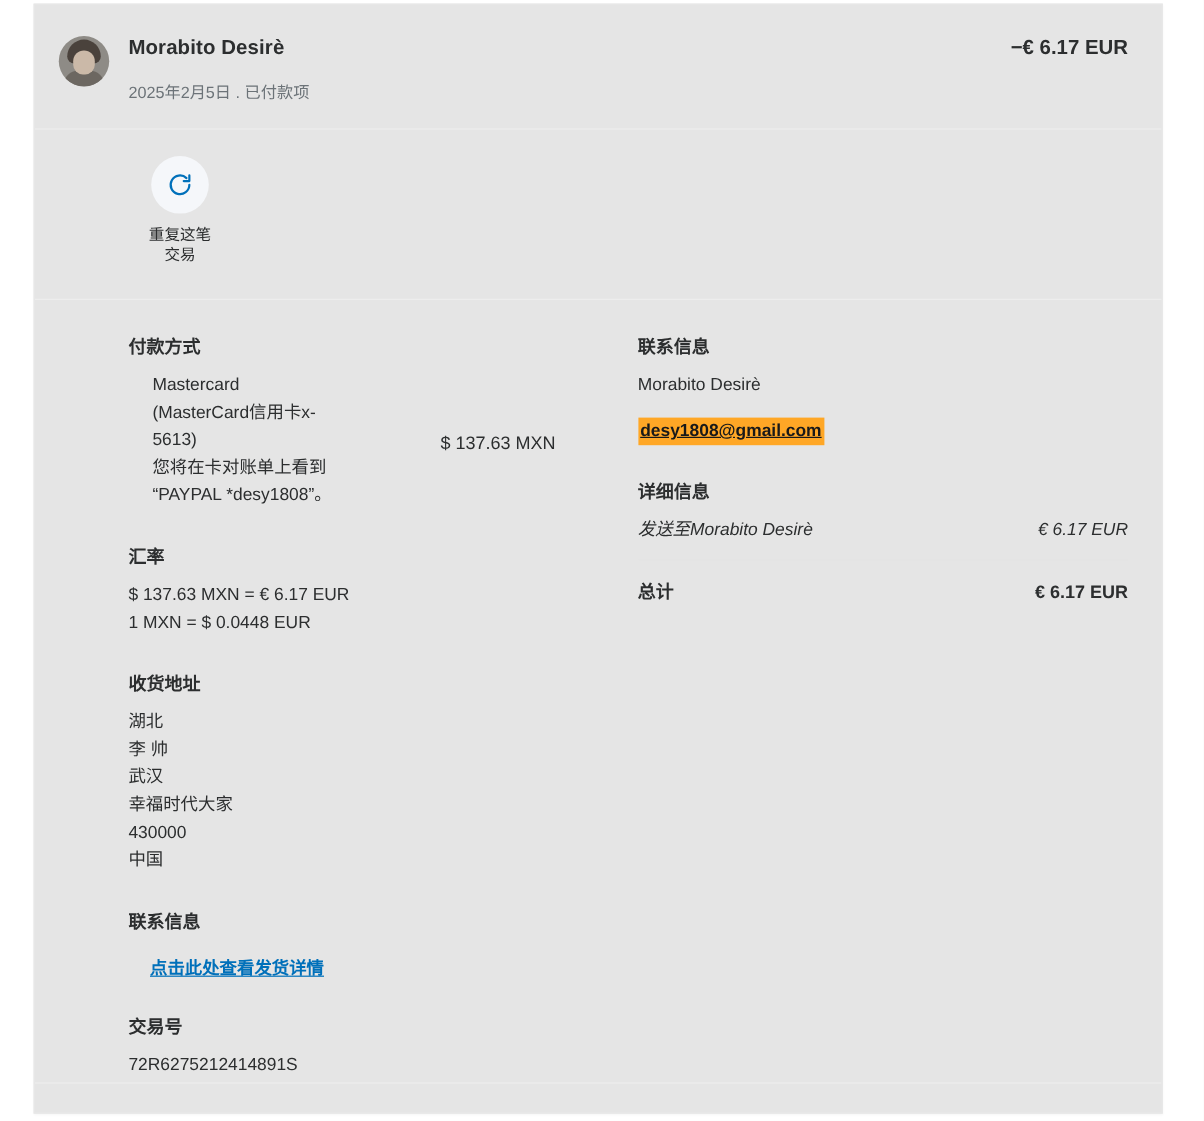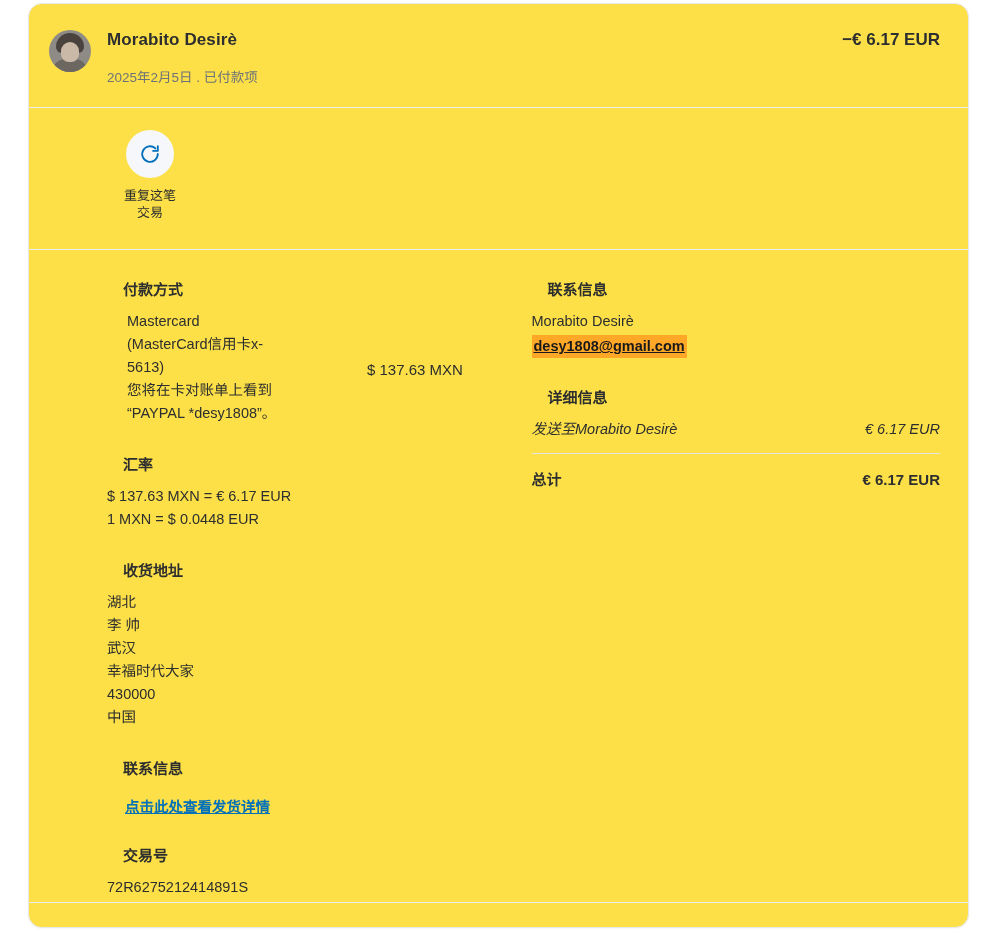--- a/index.html
+++ b/index.html
@@ -16,23 +16,23 @@
     background: #ffffff;
     overflow: hidden;
     box-sizing: border-box;
   }
   .card {
     position: absolute;
     left: 28px;
     top: 3px;
     width: 941px;
     height: 925px;
-    background: #fde047;
+    background: #e5e5e5;
     border: 1px solid #e8e8e8;
-    border-radius: 14px;
+    border-radius: 0;
     box-sizing: border-box;
     box-shadow: 0 1px 2px rgba(0,0,0,0.04);
     overflow: hidden;
   }
 
   
   .tx-header {
     display: flex;
     align-items: flex-start;
     padding: 24px 28px 22px 18px;
@@ -142,21 +142,21 @@
   .col-right {
     width: 452px;
     padding-left: 15px;
     padding-right: 28px;
     box-sizing: border-box;
   }
   .sec-title {
     font-size: 15px;
     font-weight: bold;
     color: #2c2e2f;
-    margin: 0 0 10px 16px;
+    margin: 0 0 10px 0;
     line-height: 20px;
   }
   .sec-title.spaced { margin-top: 30px; }
   .txt {
     font-size: 14.5px;
     color: #2c2e2f;
     line-height: 23px;
   }
   .pm-grid {
     display: flex;
@@ -297,21 +297,21 @@
         <div class="sec-title spaced">联系信息</div>
         <a class="link" href="#">点击此处查看发货详情</a>
 
         <div class="sec-title spaced">交易号</div>
         <div class="txn-id">72R6275212414891S</div>
       </div>
 
       <div class="col-right">
         <div class="sec-title">联系信息</div>
         <div class="contact-name">Morabito Desirè</div>
-        <div style="margin-top:2px;">
+        <div style="margin-top:15px;">
           <span class="email-hl">desy1808@gmail.com</span>
         </div>
 
         <div class="sec-title spaced">详细信息</div>
         <div class="detail-row">
           <span>发送至Morabito Desirè</span>
           <span>€ 6.17 EUR</span>
         </div>
         <div class="total-row">
           <span>总计</span>

